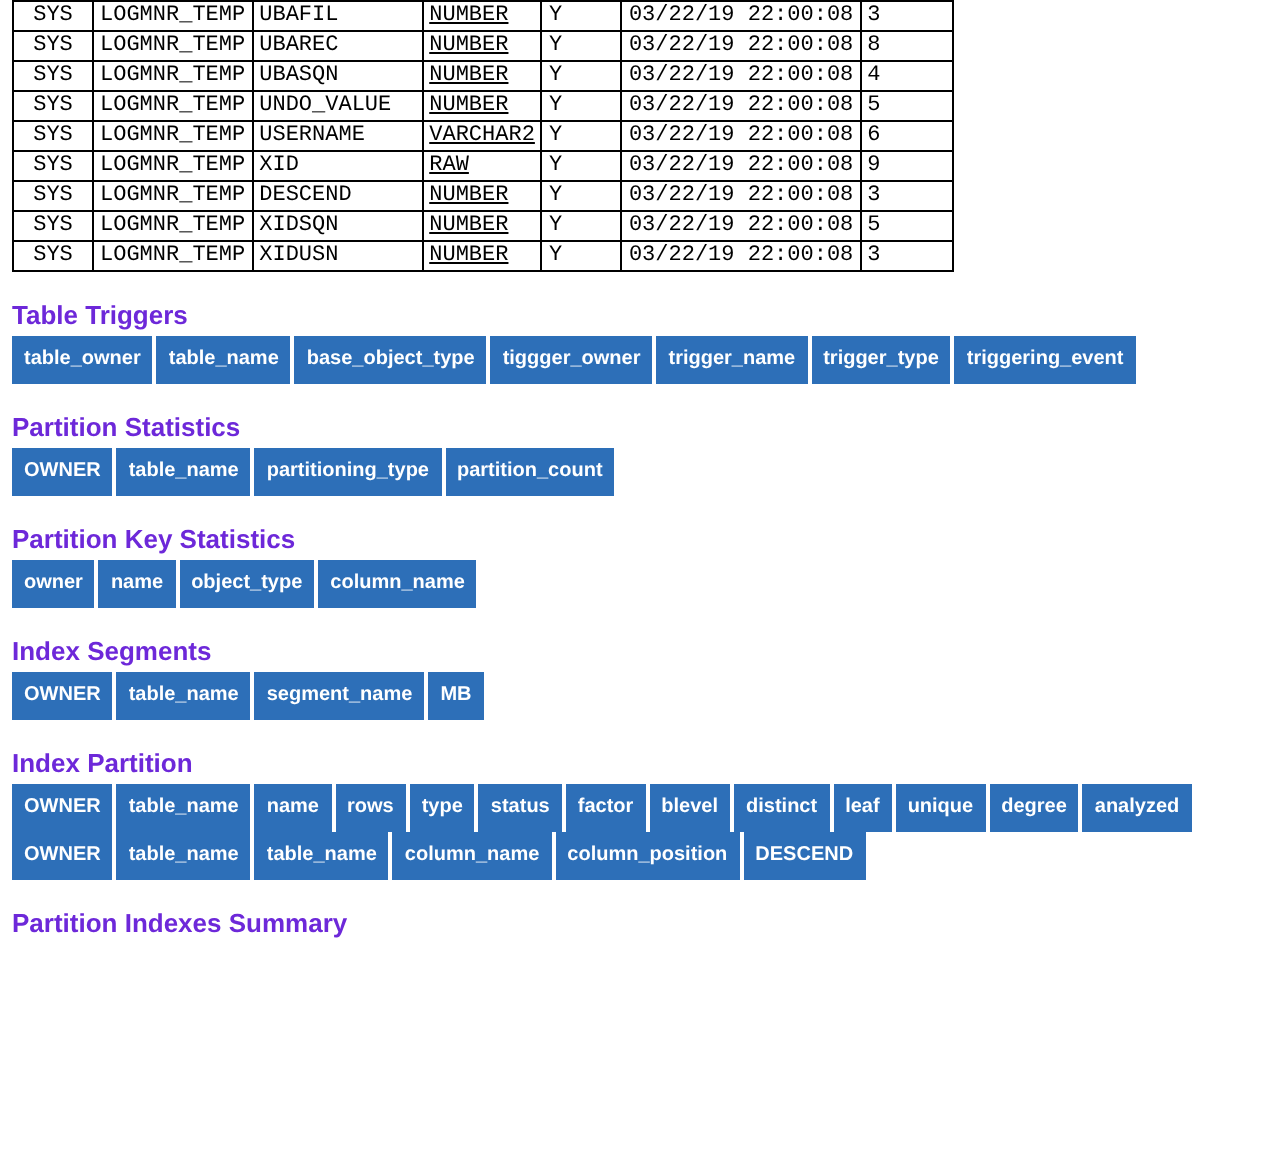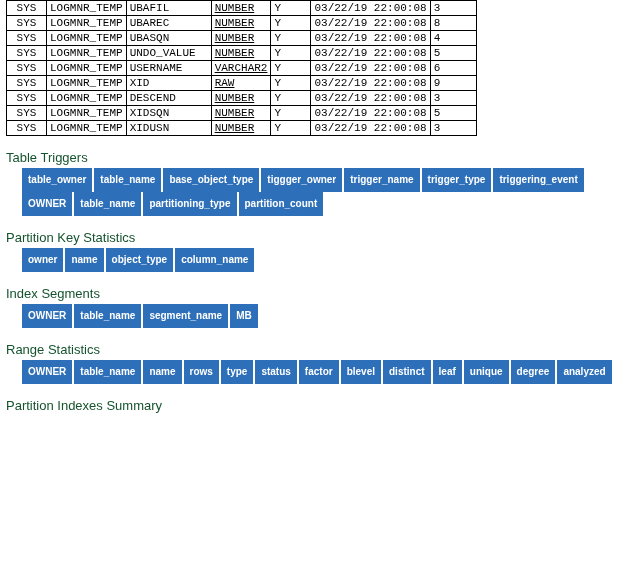--- a/index.html
+++ b/index.html
@@ -26,26 +26,26 @@
   }
   .c0 { width: 40px; text-align: center; }
   .c1 { width: 61px; }
   .c2 { width: 85px; margin-left: 10px; }
   .c3 { width: 47px; text-decoration: underline; }
   .c4 { width: 40px; }
   .c5 { width: 94px; }
   .c6 { width: 46px; }
   .section {
     font-size: 13px;
-    font-weight: normal;
-    color: #14532d;
+    font-weight: bold;
+    color: #6d28d9;
     margin: 14px 16px 3px 6px;
   }
   .tags {
-    margin-left: 22px;
+    margin-left: 6px;
     line-height: 18px;
   }
   .tag {
     display: inline-block;
     background: #2d6fb8;
     color: #fff;
     font-size: 10px;
     font-weight: bold;
     padding: 2px 5px;
     margin-right: 2px;
@@ -141,25 +141,27 @@
         <td class="c4">Y</td>
         <td class="c5">03/22/19 22:00:08</td>
         <td class="c6">3</td>
       </tr>
     </tbody>
 </table>
 
 <div id="sections">
     <div class="section">Table Triggers</div>
     <div class="tags"><span class="tag">table_owner</span><span class="tag">table_name</span><span class="tag">base_object_type</span><span class="tag">tiggger_owner</span><span class="tag">trigger_name</span><span class="tag">trigger_type</span><span class="tag">triggering_event</span></div>
+    <div class="section">Partition Statistics</div>
     <div class="tags"><span class="tag">OWNER</span><span class="tag">table_name</span><span class="tag">partitioning_type</span><span class="tag">partition_count</span></div>
     <div class="section">Partition Key Statistics</div>
     <div class="tags"><span class="tag">owner</span><span class="tag">name</span><span class="tag">object_type</span><span class="tag">column_name</span></div>
     <div class="section">Index Segments</div>
     <div class="tags"><span class="tag">OWNER</span><span class="tag">table_name</span><span class="tag">segment_name</span><span class="tag">MB</span></div>
-    <div class="section">Range Statistics</div>
+    <div class="section">Index Partition</div>
     <div class="tags"><span class="tag">OWNER</span><span class="tag">table_name</span><span class="tag">name</span><span class="tag">rows</span><span class="tag">type</span><span class="tag">status</span><span class="tag">factor</span><span class="tag">blevel</span><span class="tag">distinct</span><span class="tag">leaf</span><span class="tag">unique</span><span class="tag">degree</span><span class="tag">analyzed</span></div>
+    <div class="tags"><span class="tag">OWNER</span><span class="tag">table_name</span><span class="tag">table_name</span><span class="tag">column_name</span><span class="tag">column_position</span><span class="tag">DESCEND</span></div>
     <div class="section">Partition Indexes Summary</div>
   </div>
 
 <div class="footer">
   
 </div>
 
 </body></html>

